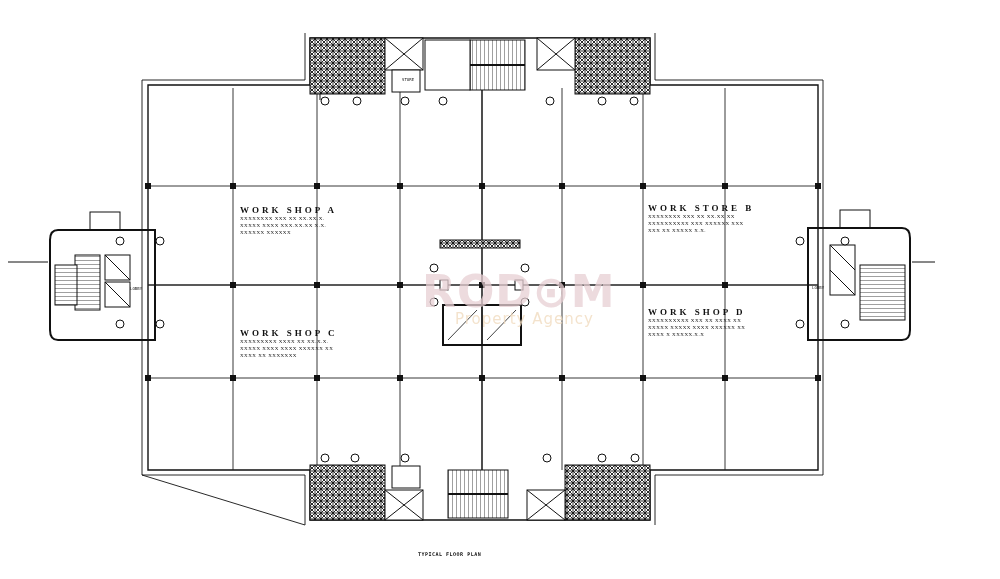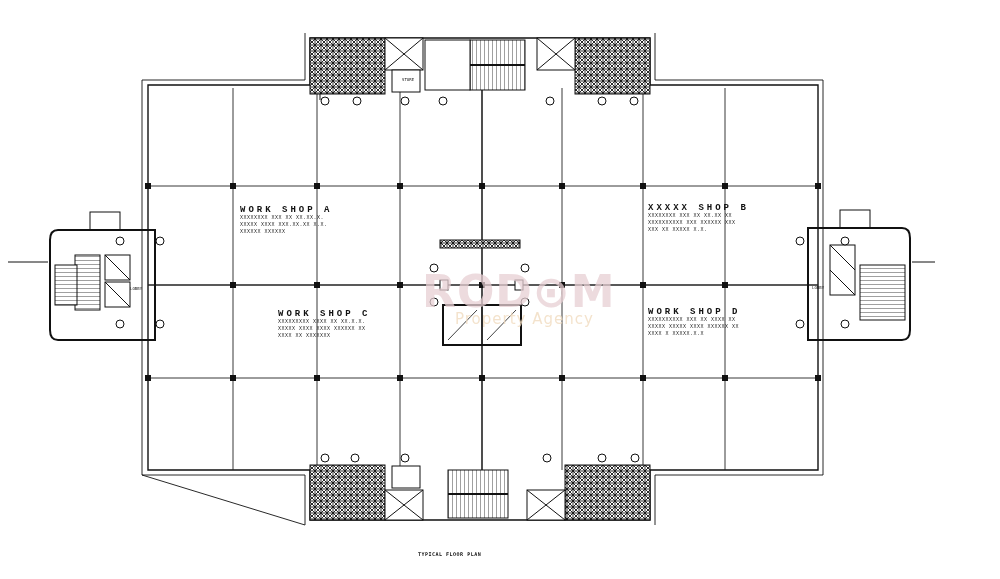--- a/index.html
+++ b/index.html
@@ -1,18 +1,18 @@
 <!DOCTYPE html>
 <html><head>
 <meta charset="utf-8">
 <style>
   html, body { margin:0; padding:0; background:#ffffff; }
   body { width:1000px; height:579px; position:relative; overflow:hidden; font-family:"DejaVu Sans Mono", monospace; }
   #plan { position:absolute; left:0; top:0; width:1000px; height:579px; }
-  .label { position:absolute; font-family:Liberation Mono, monospace; color:#111; white-space:nowrap; }
+  .label { position:absolute; font-family:Liberation Serif, serif; color:#111; white-space:nowrap; }
   .ws-title { font-size:9px; letter-spacing:3px; font-weight:bold; }
   .ws-line { font-size:5px; letter-spacing:0.5px; color:#222; line-height:7px; }
   .watermark-main { position:absolute; font-family:"DejaVu Sans", sans-serif; font-size:44px; font-weight:bold; color:#e7cfd3; opacity:0.75; letter-spacing:1px; }
   .watermark-sub { position:absolute; font-family:"DejaVu Sans", sans-serif; font-size:15px; color:#f1dcc0; opacity:0.8; letter-spacing:1px;margin-top:8px; }
   .caption { position:absolute; font-size:5px; font-weight:bold; letter-spacing:0.5px; color:#111; }
   .room-tag { position:absolute; font-size:4px; color:#111; }
 </style>
 </head>
 <body>
 
@@ -164,26 +164,26 @@
   </g>
 </svg>
 
 <div class="label" style="left:240px;top:205px;">
   <div class="ws-title">WORK SHOP A</div>
   <div class="ws-line">XXXXXXXX XXX XX XX.XX.X.</div>
   <div class="ws-line">XXXXX XXXX XXX.XX.XX X.X.</div>
   <div class="ws-line">XXXXXX     XXXXXX</div>
 </div>
 <div class="label" style="left:648px;top:203px;">
-  <div class="ws-title">XXXXX SHOP B</div>
+  <div class="ws-title">WORK STORE B</div>
   <div class="ws-line">XXXXXXXX XXX XX XX.XX XX</div>
   <div class="ws-line">XXXXXXXXXX XXX XXXXXX XXX</div>
   <div class="ws-line">XXX XX     XXXXX X.X.</div>
 </div>
-<div class="label" style="left:240px;top:309px;margin-left:38px;">
+<div class="label" style="left:240px;top:328px;">
   <div class="ws-title">WORK SHOP C</div>
   <div class="ws-line">XXXXXXXXX XXXX XX XX.X.X.</div>
   <div class="ws-line">XXXXX XXXX XXXX XXXXXX XX</div>
   <div class="ws-line">XXXX XX    XXXXXXX</div>
 </div>
 <div class="label" style="left:648px;top:307px;">
   <div class="ws-title">WORK SHOP D</div>
   <div class="ws-line">XXXXXXXXXX XXX XX XXXX XX</div>
   <div class="ws-line">XXXXX XXXXX XXXX XXXXXX XX</div>
   <div class="ws-line">XXXX X     XXXXX.X.X</div>

